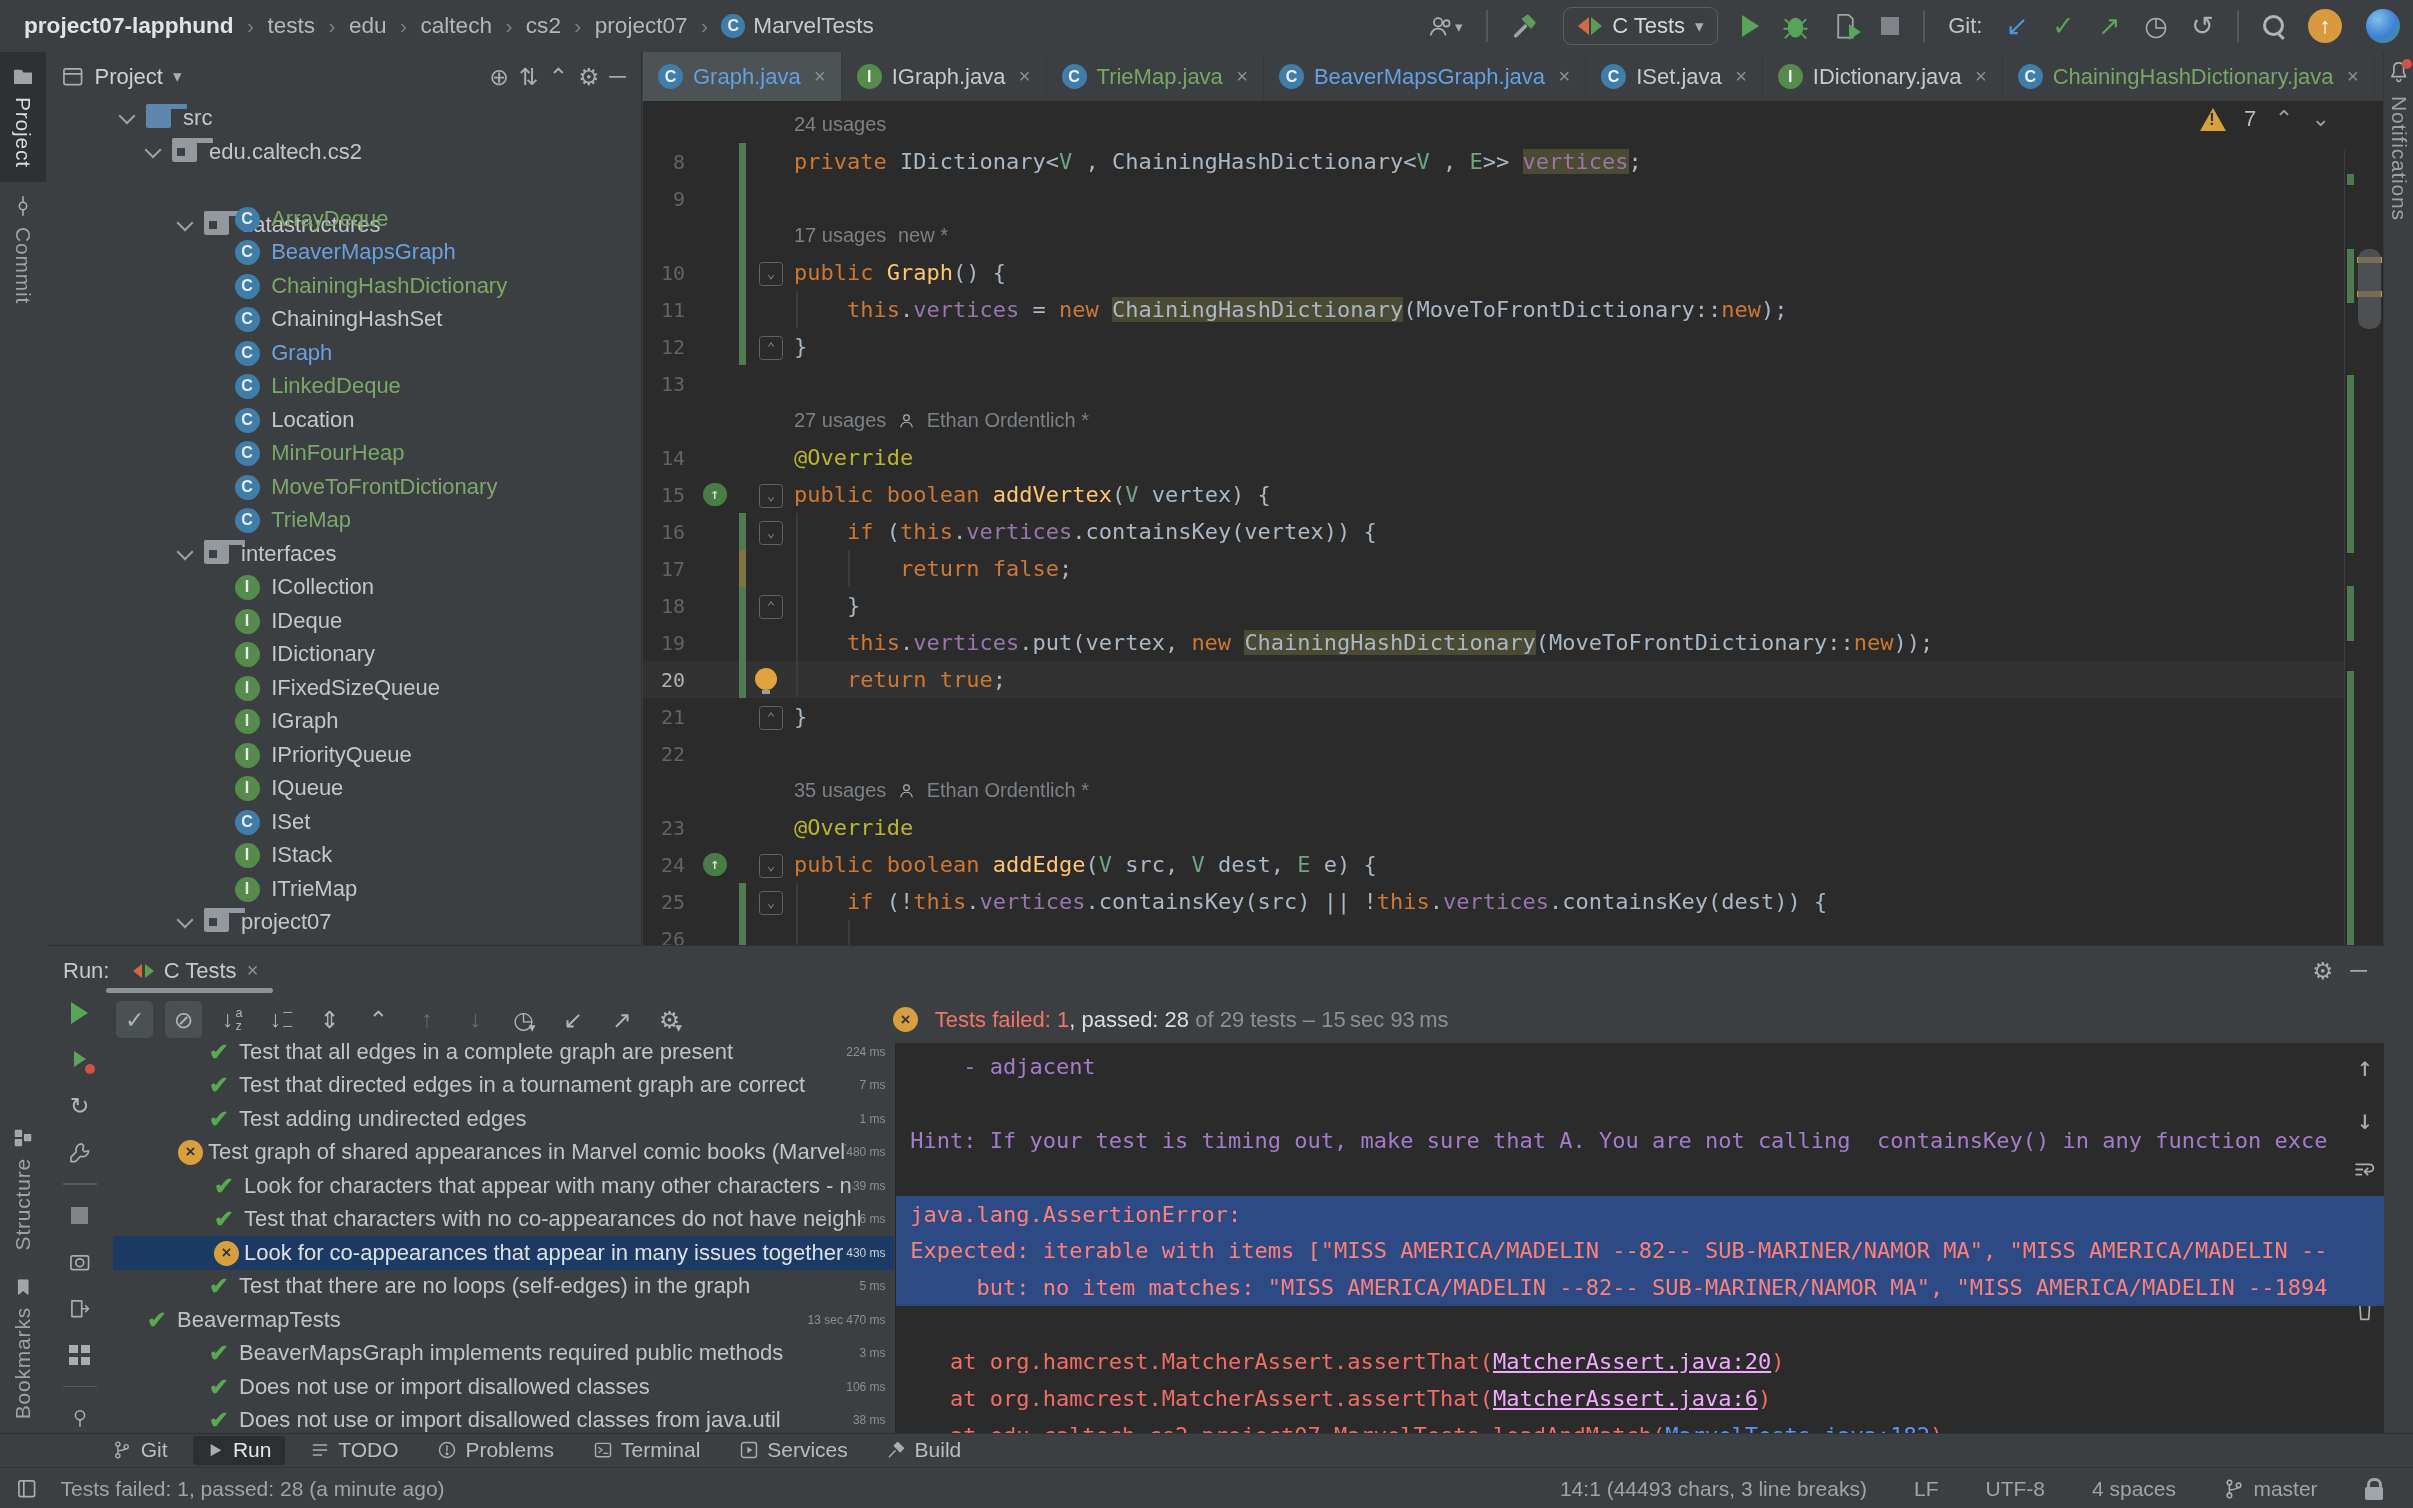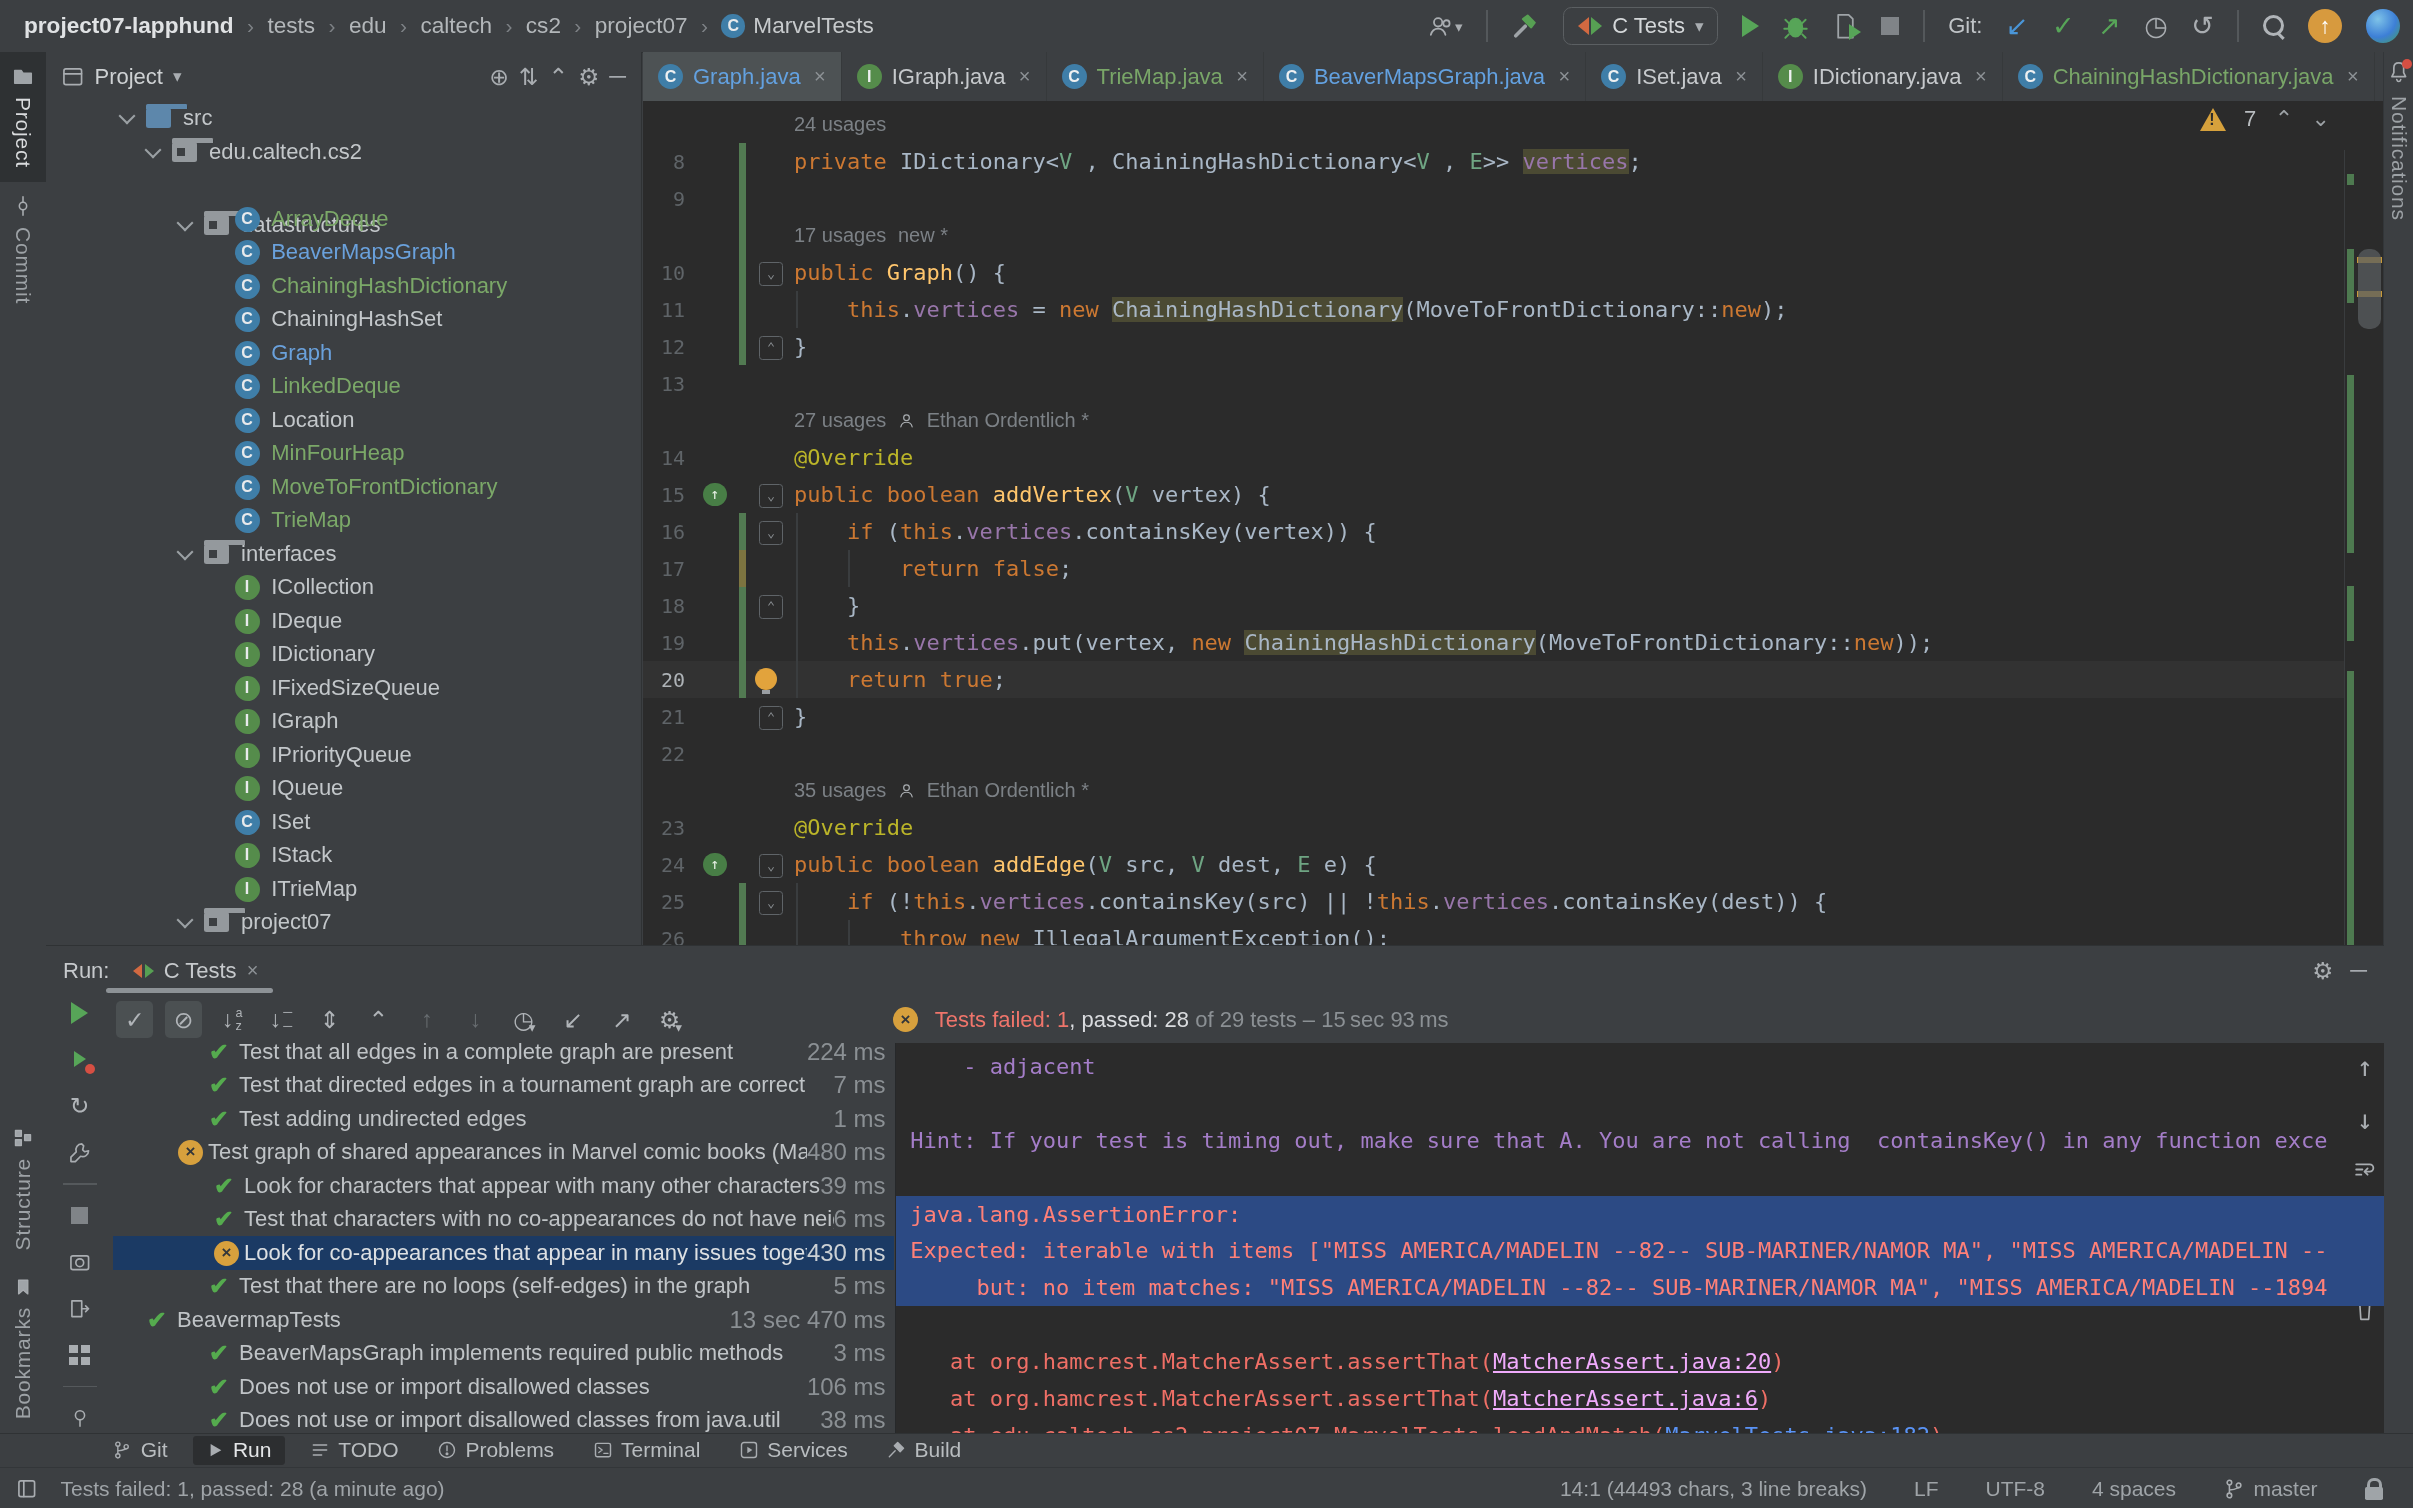--- a/index.html
+++ b/index.html
@@ -115,21 +115,21 @@
   .rvt .tbox{width:34px;height:34px;}
   .hdivi{width:34px;height:1.7px;background:#55595c;}
   .runconfig-ic{display:inline-flex;align-items:center;}
   .runconfig-ic .lt{width:0;height:0;border-top:9.2px solid transparent;border-bottom:9.2px solid transparent;border-right:11.7px solid #d26941;}
   .runconfig-ic .rt{width:0;height:0;border-top:9.2px solid transparent;border-bottom:9.2px solid transparent;border-left:11.7px solid #57a053;margin-left:2.5px;}
 
   .testtree{position:absolute;left:67px;top:97px;width:781px;bottom:0;overflow:hidden;}
   .trow2{position:absolute;left:0;right:0;height:34px;display:flex;align-items:center;font-size:22px;color:#c0c4c7;white-space:nowrap;}
   .trow2.selected{background:#1b3a64;color:#dde0e3;}
   .trow2 .lab{overflow:hidden;flex:1;}
-  .trow2 .dur{color:#8b9094;font-size:24px;padding-right:8.4px;flex:none;}
+  .trow2 .dur{color:#8b9094;font-size:12px;padding-right:8.4px;flex:none;}
   .trow2.selected .dur{color:#ccd1d5;}
   .passmark{color:#55ab4e;font-weight:bold;font-size:23.5px;width:30px;flex:none;}
   .failmark{width:25px;height:25px;border-radius:50%;background:#d7a03d;color:#33363a;font-weight:bold;font-size:17px;
             display:flex;align-items:center;justify-content:center;flex:none;margin-right:5px;}
 
   .summary{position:absolute;left:847px;top:49px;height:49px;display:flex;align-items:center;gap:11.7px;font-size:22px;}
   .sum-failed{color:#ef756b;} .sum-passed{color:#dadcdf;} .sum-rest{color:#8b9094;}
 
   .console{position:absolute;left:849px;top:97px;right:0;bottom:0;background:#2b2b2b;border-left:0.8px solid #26282a;overflow:hidden;}
   .cline{position:relative;height:37px;display:flex;align-items:center;font-size:22px;white-space:pre;padding-left:14.2px;}
@@ -519,21 +519,21 @@
           <div class="crow mono caret"><span class="vbar"></span><span class="lnum">20</span><span class="bulb"></span><span class="guide" style="left: 153px;"></span><div class="code"><span class="d">    </span><span class="kw">return true</span><span class="d">;</span></div></div>
           <div class="crow mono"><span class="lnum">21</span><span class="foldm">⌃</span><div class="code"><span class="d">}</span></div></div>
           <div class="crow mono"><span class="lnum">22</span><div class="code"></div></div>
           <div class="crow mono"><div class="inlay"><span>35 usages</span><span class="ic"><svg width="17" height="17" viewBox="0 0 24 24">
                   <circle cx="12" cy="8" r="4"></circle>
                   <path d="M4 21c1-4.5 4-6.5 8-6.5s7 2 8 6.5"></path>
                 </svg></span><span>Ethan Ordentlich *</span></div></div>
           <div class="crow mono"><span class="lnum">23</span><div class="code"><span class="an">@Override</span></div></div>
           <div class="crow mono"><span class="lnum">24</span><span class="ovricon">↑</span><span class="foldm">⌄</span><div class="code"><span class="kw">public boolean</span><span class="d"> </span><span class="m">addEdge</span><span class="d">(</span><span class="ty">V</span><span class="d"> src, </span><span class="ty">V</span><span class="d"> dest, </span><span class="ty">E</span><span class="d"> e) {</span></div></div>
           <div class="crow mono"><span class="vbar"></span><span class="lnum">25</span><span class="foldm">⌄</span><span class="guide" style="left: 153px;"></span><div class="code"><span class="d">    </span><span class="kw">if</span><span class="d"> (!</span><span class="kw">this</span><span class="d">.</span><span class="f">vertices</span><span class="d">.containsKey(src) || !</span><span class="kw">this</span><span class="d">.</span><span class="f">vertices</span><span class="d">.containsKey(dest)) {</span></div></div>
-          <div class="crow mono"><span class="vbar"></span><span class="lnum">26</span><span class="guide" style="left: 153px;"></span><span class="guide" style="left: 205px;"></span><div class="code"><span class="d">        </span><span class="kw">throw new</span><span class="d"> IllegalArgumentException();</span></div></div>
+          <div class="crow mono"><span class="vbar"></span><span class="lnum">26</span><span class="guide" style="left: 153px;"></span><span class="guide" style="left: 205px;"></span></div>
         </div>
       <div class="warnwidget">
         <span class="warn-tri"></span>
         <span>7</span>
         <span style="color:#9da2a6;">⌃</span>
         <span style="color:#9da2a6;">⌄</span>
       </div>
       <div class="scrollstrip">
         <div class="smark" style="top:23.5px;height:11.7px;"></div>
         <div class="smark" style="top:99px;height:54px;"></div>

